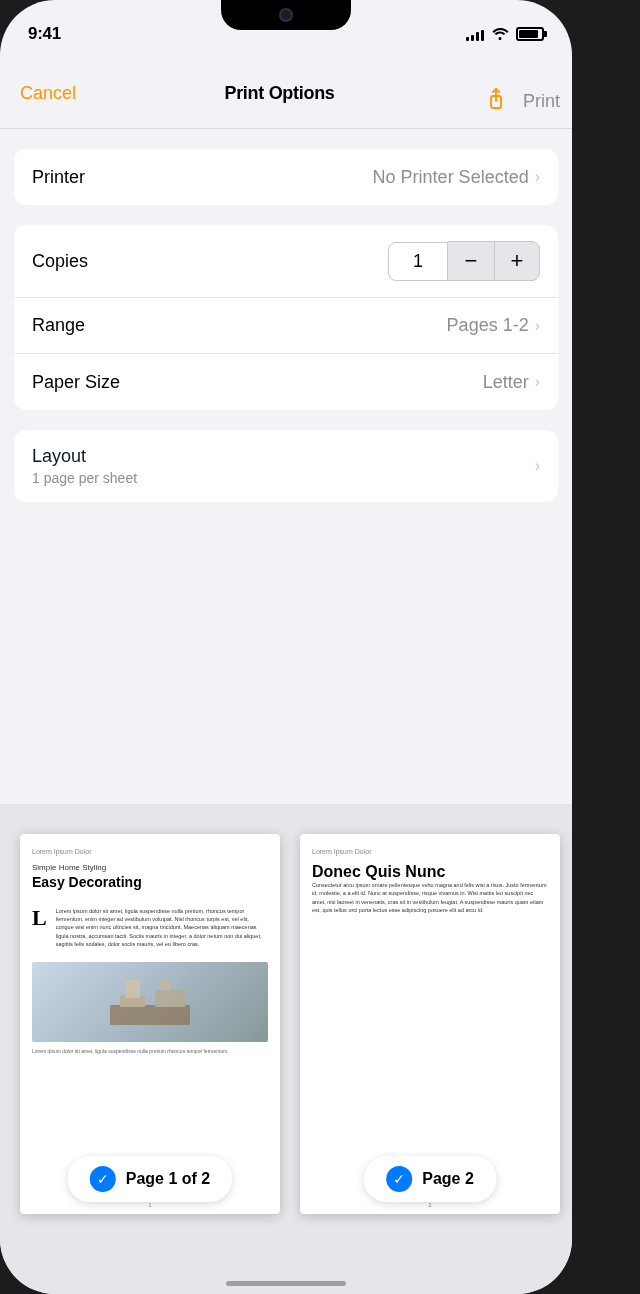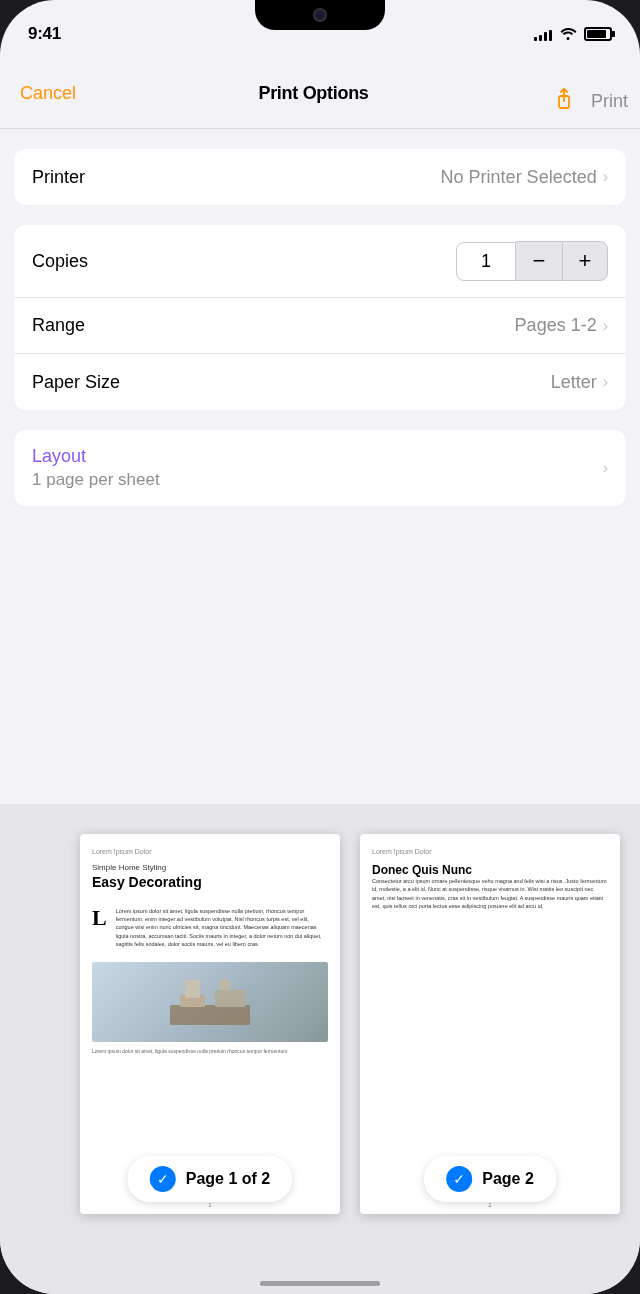--- a/index.html
+++ b/index.html
@@ -9,21 +9,21 @@
       width: 640px;
       height: 1294px;
       background: #1c1c1e;
       font-family: -apple-system, 'SF Pro Display', 'Helvetica Neue', sans-serif;
       overflow: hidden;
       position: relative;
     }
 
     
     .phone-frame {
-      width: 640px;
+      width: 572px;
       height: 1294px;
       position: relative;
       background: #1a1a1a;
       border-radius: 55px;
       overflow: hidden;
     }
 
     
     .status-bar {
       position: absolute;
@@ -273,46 +273,45 @@
     }
 
     .layout-text-block {
       display: flex;
       flex-direction: column;
       gap: 3px;
     }
 
     .layout-title {
       font-size: 18px;
-      color: #8b5cf6;
+      color: #0f172a;
     }
 
     .layout-subtitle {
-      font-size: 17px;
+      font-size: 14px;
       color: #8e8e93;
     }
 
     
     .preview-area {
       position: absolute;
       bottom: 0;
       left: 0;
       right: 0;
       height: 490px;
       background: #e5e5ea;
       overflow: hidden;
     }
 
     .preview-pages {
       display: flex;
       gap: 20px;
       padding: 30px 20px;
       height: 100%;
       align-items: flex-start;
-      justify-content: flex-end;
     }
 
     .preview-page {
       flex: 0 0 auto;
       width: 260px;
       height: 380px;
       background: #fff;
       border-radius: 4px;
       box-shadow: 0 2px 12px rgba(0,0,0,0.2);
       overflow: hidden;
@@ -407,21 +406,21 @@
     }
 
     
     .preview-page2-content {
       padding: 14px 12px;
       font-size: 5.5px;
       color: #333;
     }
 
     .preview-page2-title {
-      font-size: 12px;
+      font-size: 16px;
       font-weight: 700;
       color: #000;
       margin-bottom: 0;
     }
 
     
     .preview-page-number {
       position: absolute;
       bottom: 6px;
       left: 50%;

